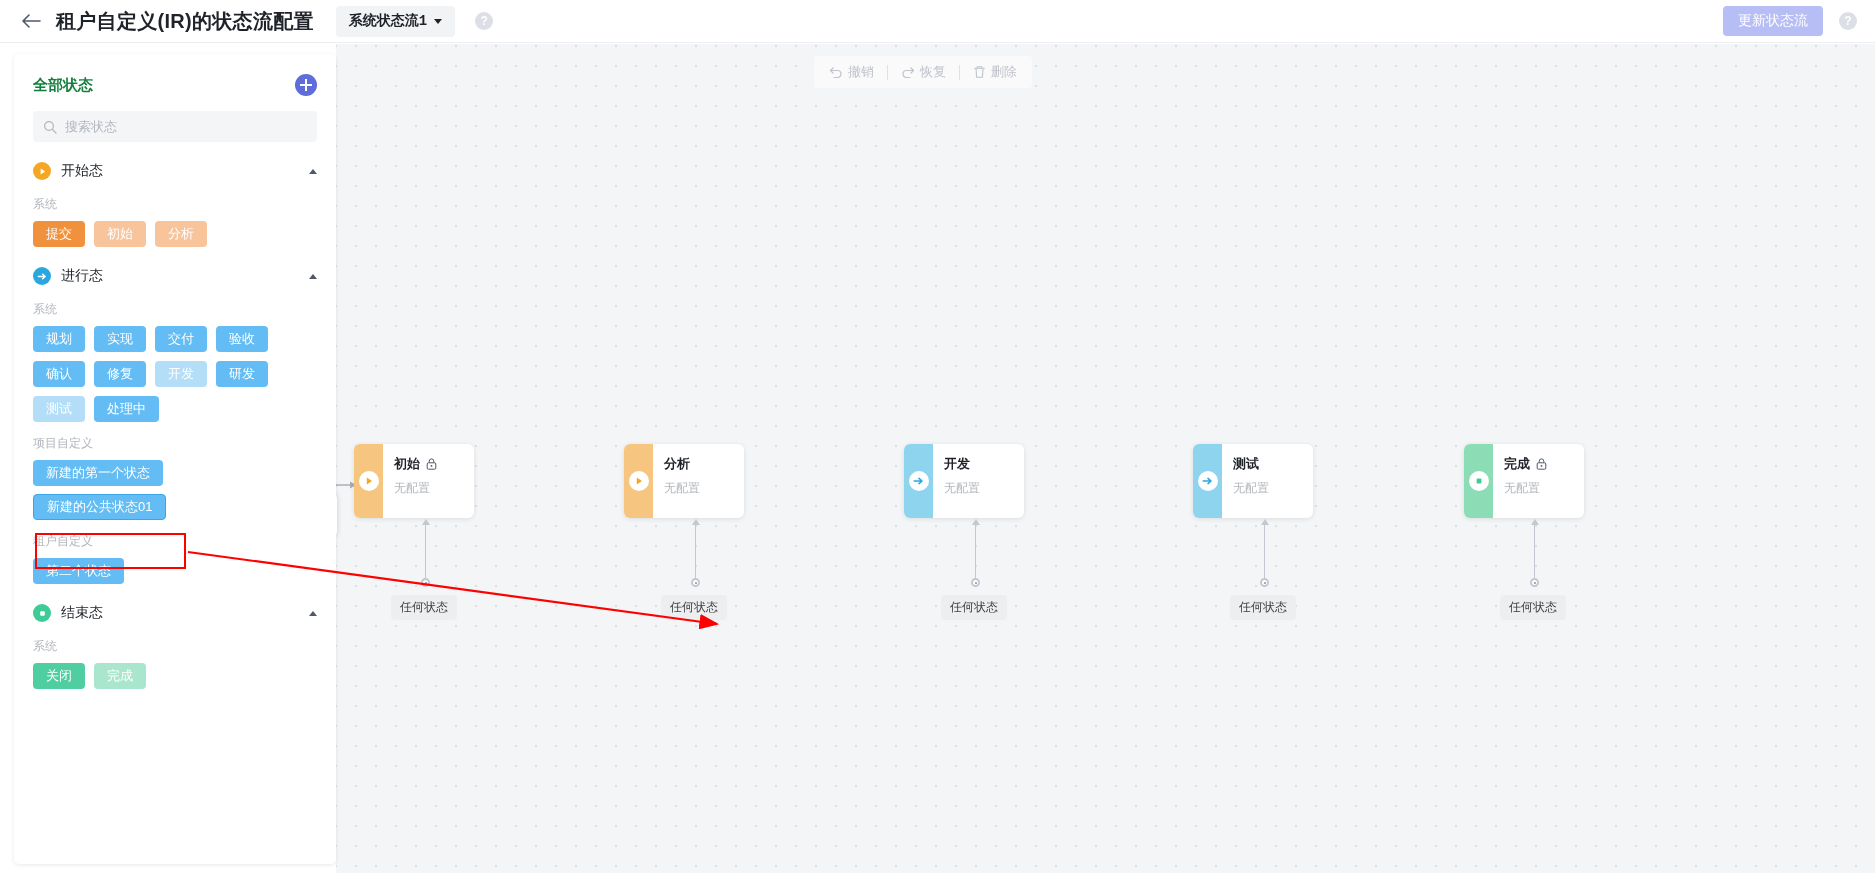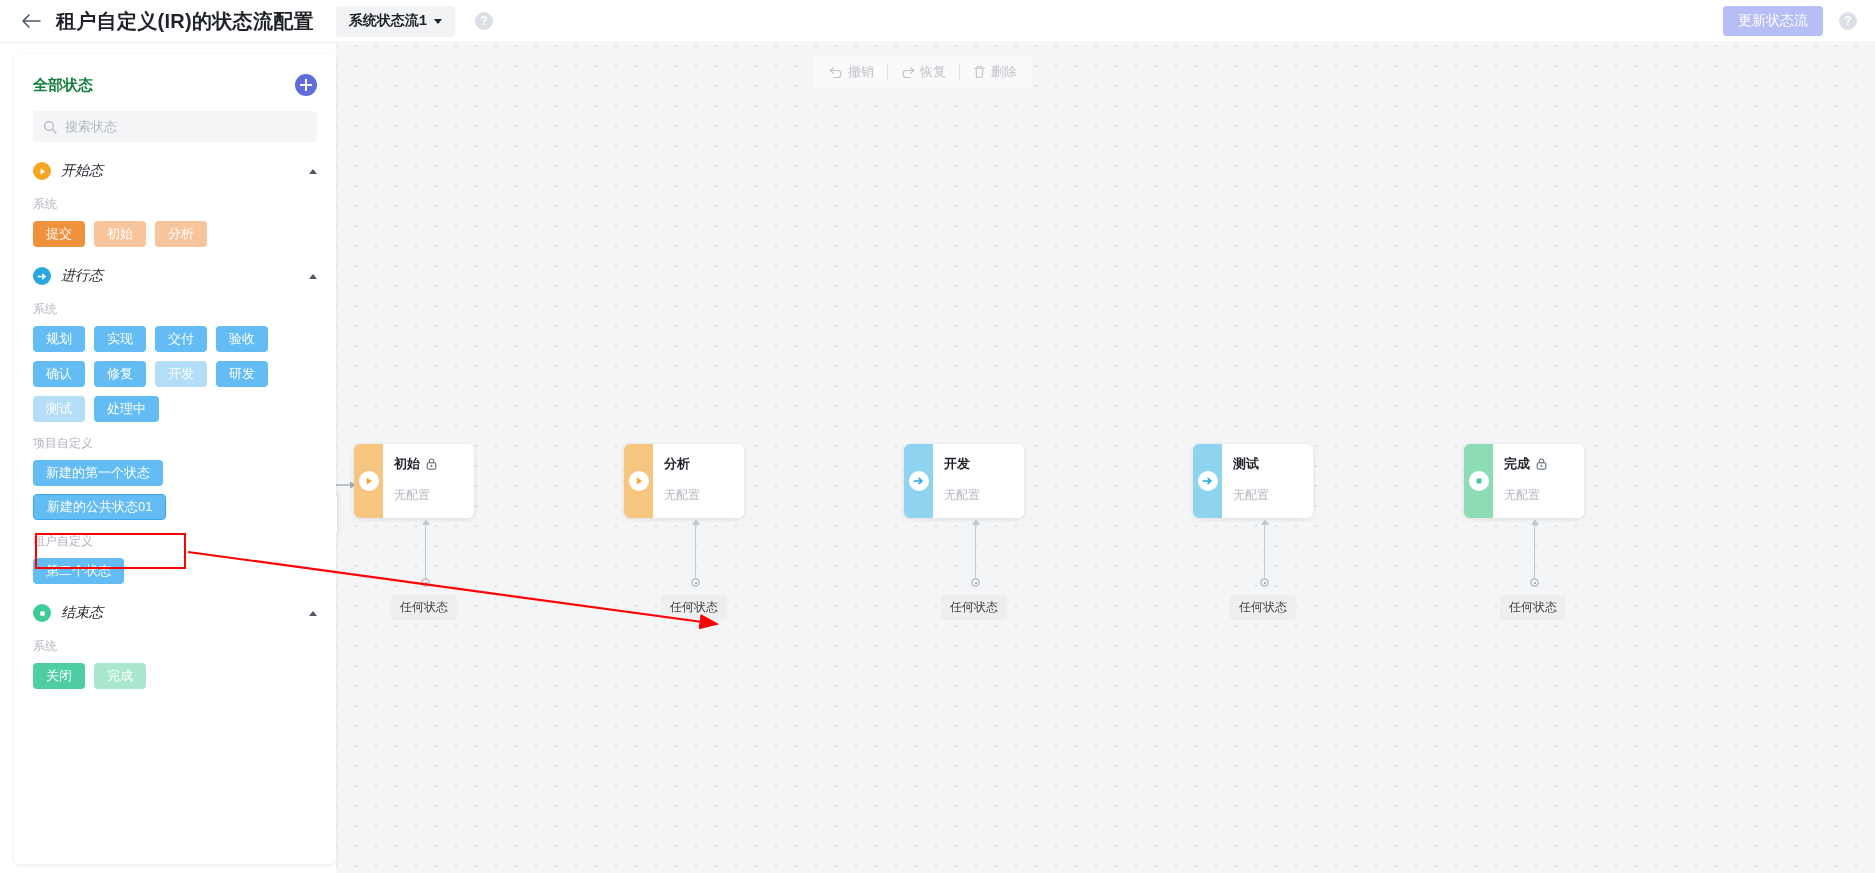--- a/index.html
+++ b/index.html
@@ -94,21 +94,21 @@
   .search-input {
     border: none; background: transparent; outline: none;
     font-size: 13px; color: #1f2329; width: 100%;
     font-family: inherit;
   }
   .search-input::placeholder { color: #b2b6bd; }
 
   .group { margin-top: 17px; }
   .group-head {
     display: flex; align-items: center;
-    padding: 0 19px; height: 24px; cursor: pointer; font-style: italic;
+    padding: 0 19px; height: 24px; cursor: pointer;
   }
   .g-icon {
     width: 18px; height: 18px; border-radius: 50%;
     display: flex; align-items: center; justify-content: center;
     flex: 0 0 auto;
   }
   .g-icon.start { background: #f5a623; }
   .g-icon.prog  { background: #29a8e0; }
   .g-icon.end   { background: #3dcb96; }
   .g-label { font-size: 14px; color: #1f2329; margin-left: 10px; }
@@ -212,21 +212,21 @@
     width: 20px; height: 20px; border-radius: 50%;
     background: #ffffff;
     display: flex; align-items: center; justify-content: center;
   }
   .node-body { flex: 1; padding: 11px 0 0 11px; min-width: 0; }
   .node-title {
     font-size: 13px; font-weight: bold; color: #1f2329;
     display: flex; align-items: center; white-space: nowrap;
   }
   .lock-ic { margin-left: 6px; display: flex; }
-  .node-sub { font-size: 12px; color: #b2b6bd; margin-top: 14px; }
+  .node-sub { font-size: 12px; color: #b2b6bd; margin-top: 7px; }
 
   
   .conn {
     position: absolute;
     width: 1px; height: 62px;
     background: #c3c7cf;
   }
   .conn-arrow {
     position: absolute;
     width: 0; height: 0;

